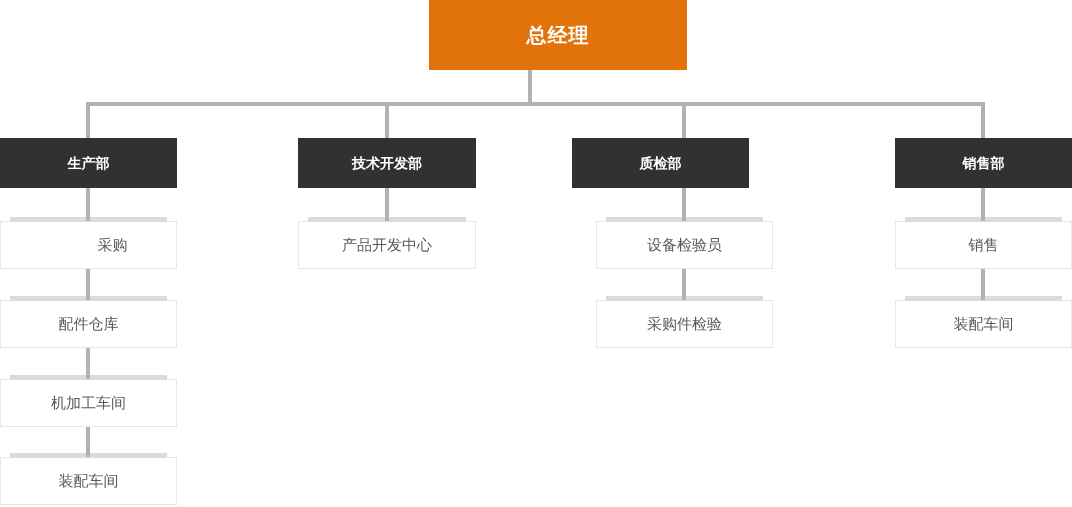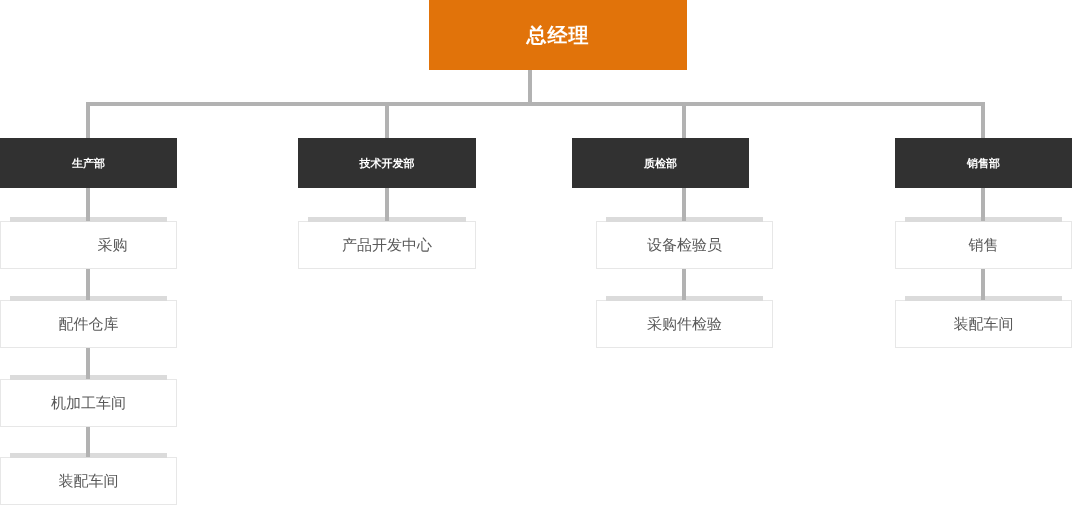--- a/index.html
+++ b/index.html
@@ -29,21 +29,21 @@
     color:#ffffff;
     font-size:20px;
     font-weight:bold;
     letter-spacing:1px;
     line-height:70px;
     height:70px;
   }
   .node.dept{
     background:var(--dept-bg);
     color:#ffffff;
-    font-size:11px;
+    font-size:14px;
     font-weight:bold;
     line-height:50px;
     height:50px;
   }
   .node.child{
     background:#ffffff;
     border:1px solid var(--node-border);
     color:var(--node-text);
     font-size:15px;
     line-height:46px;

